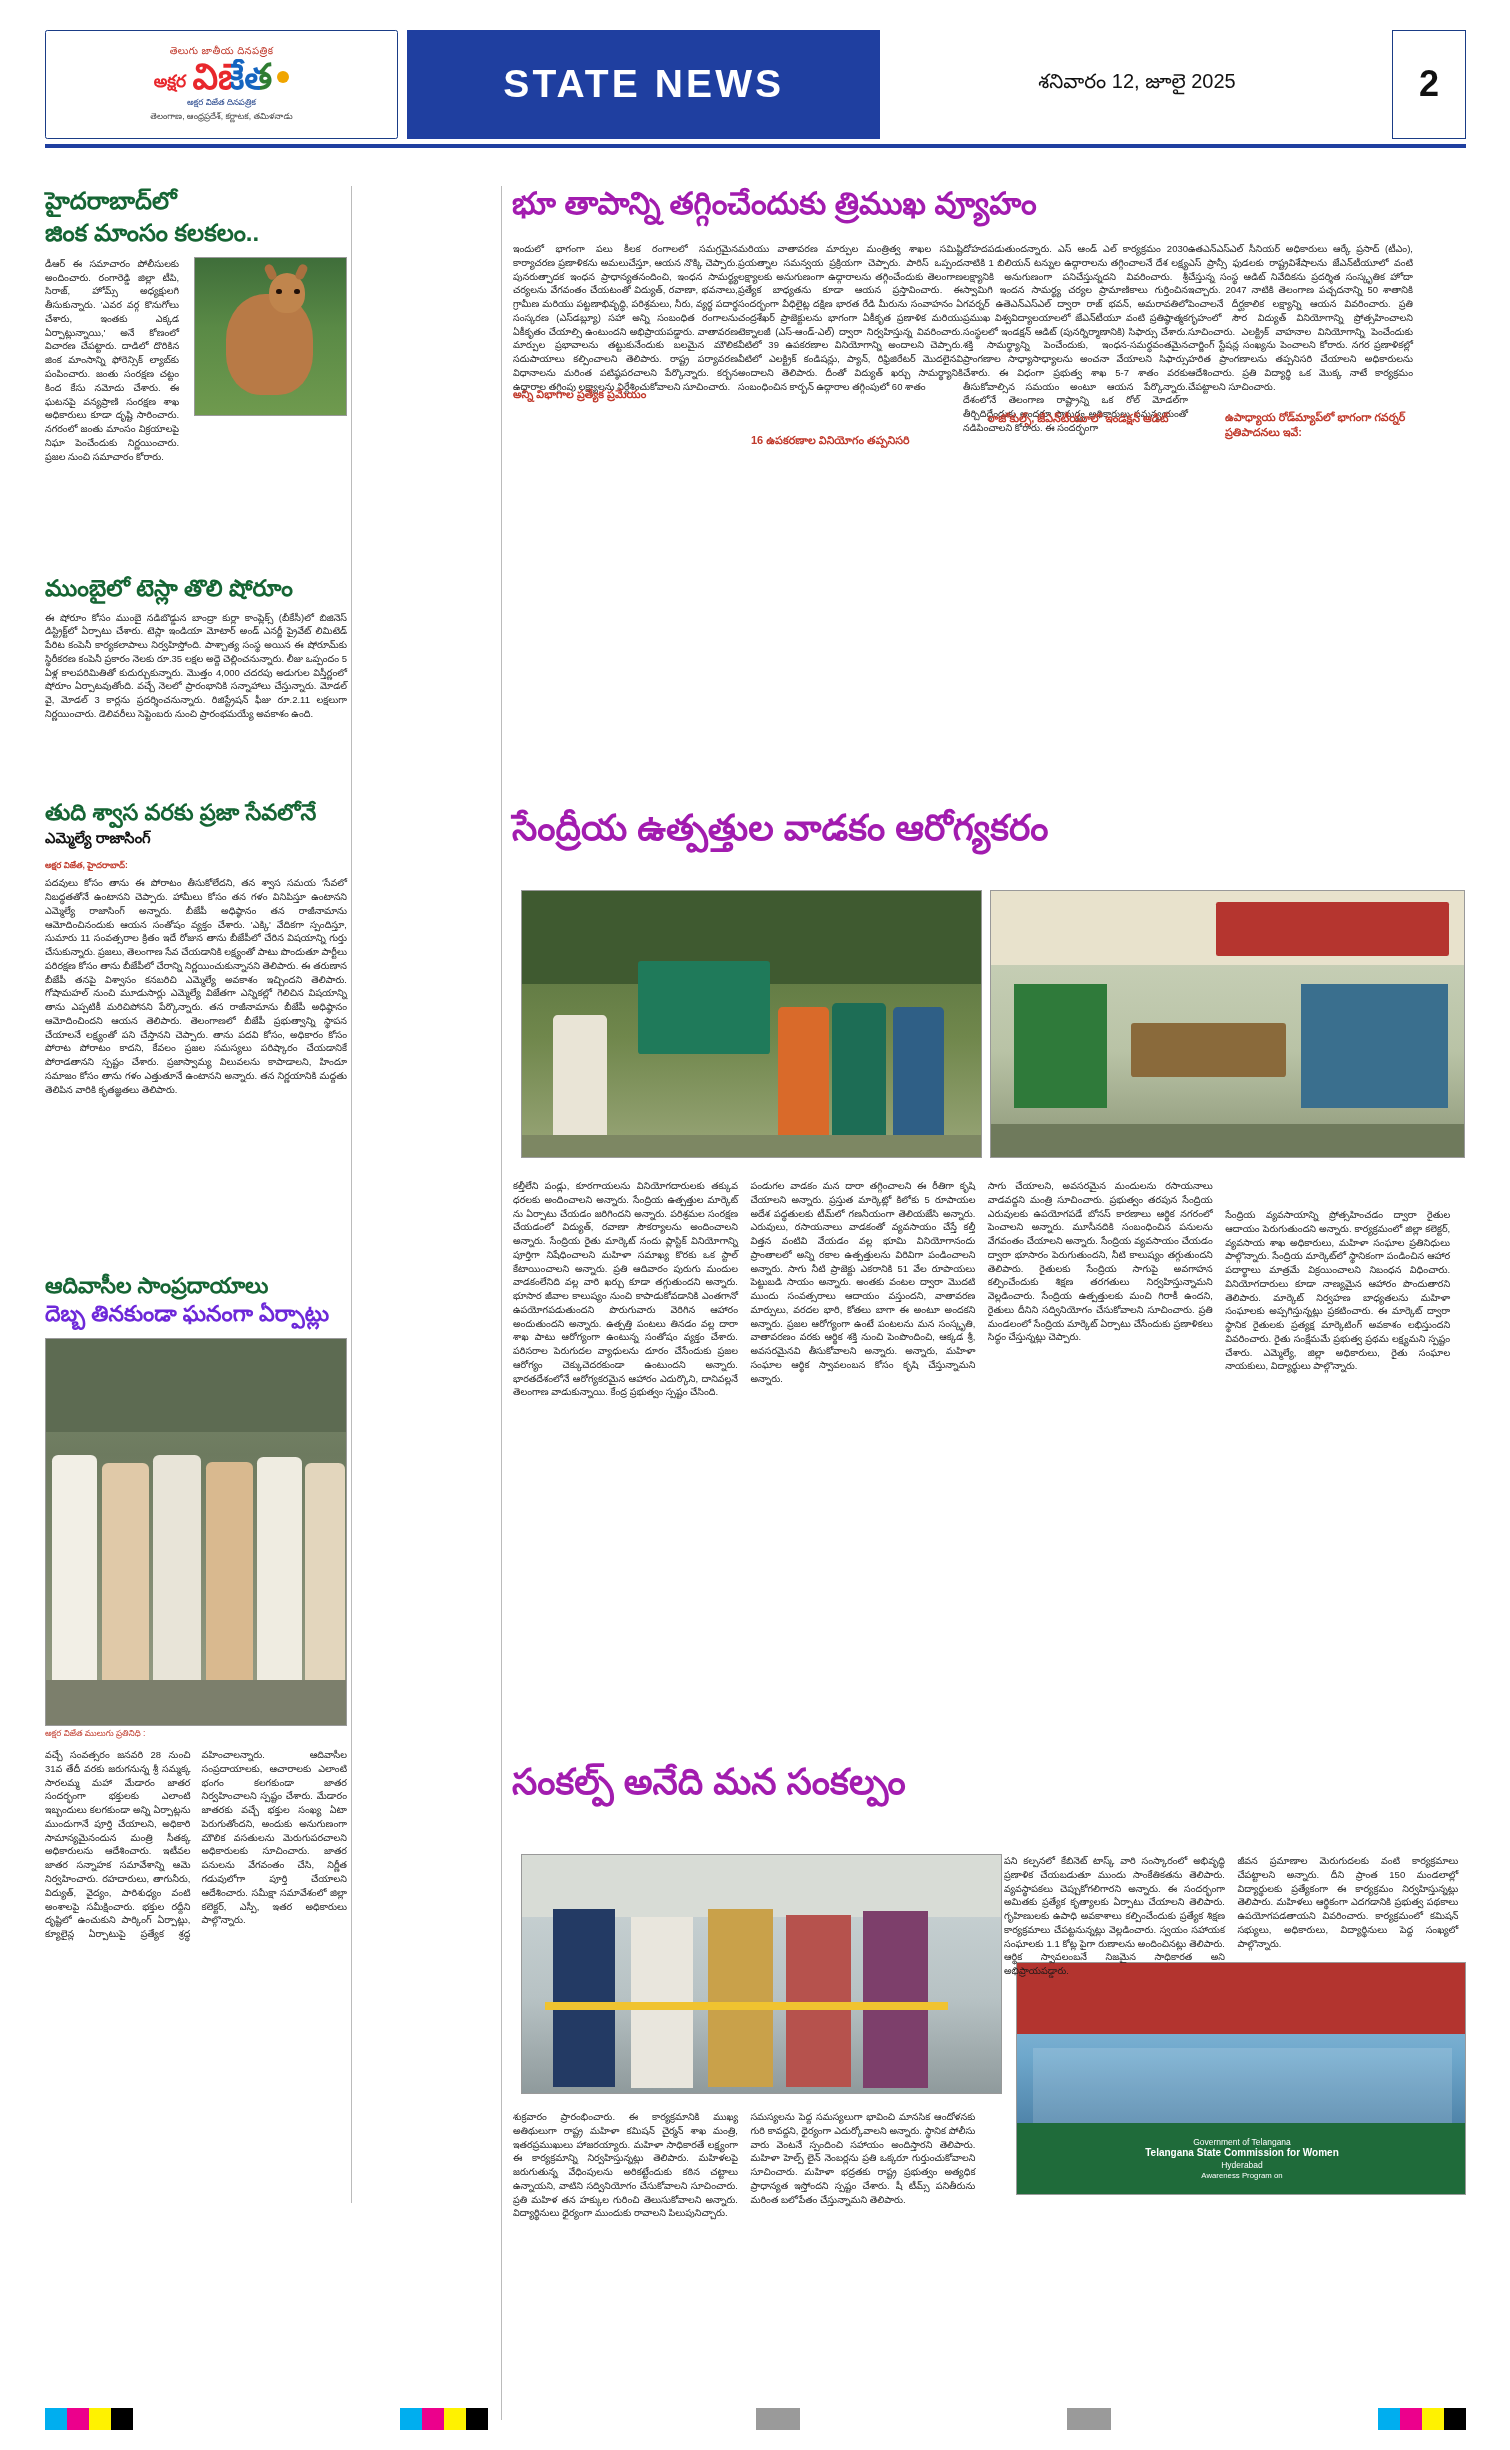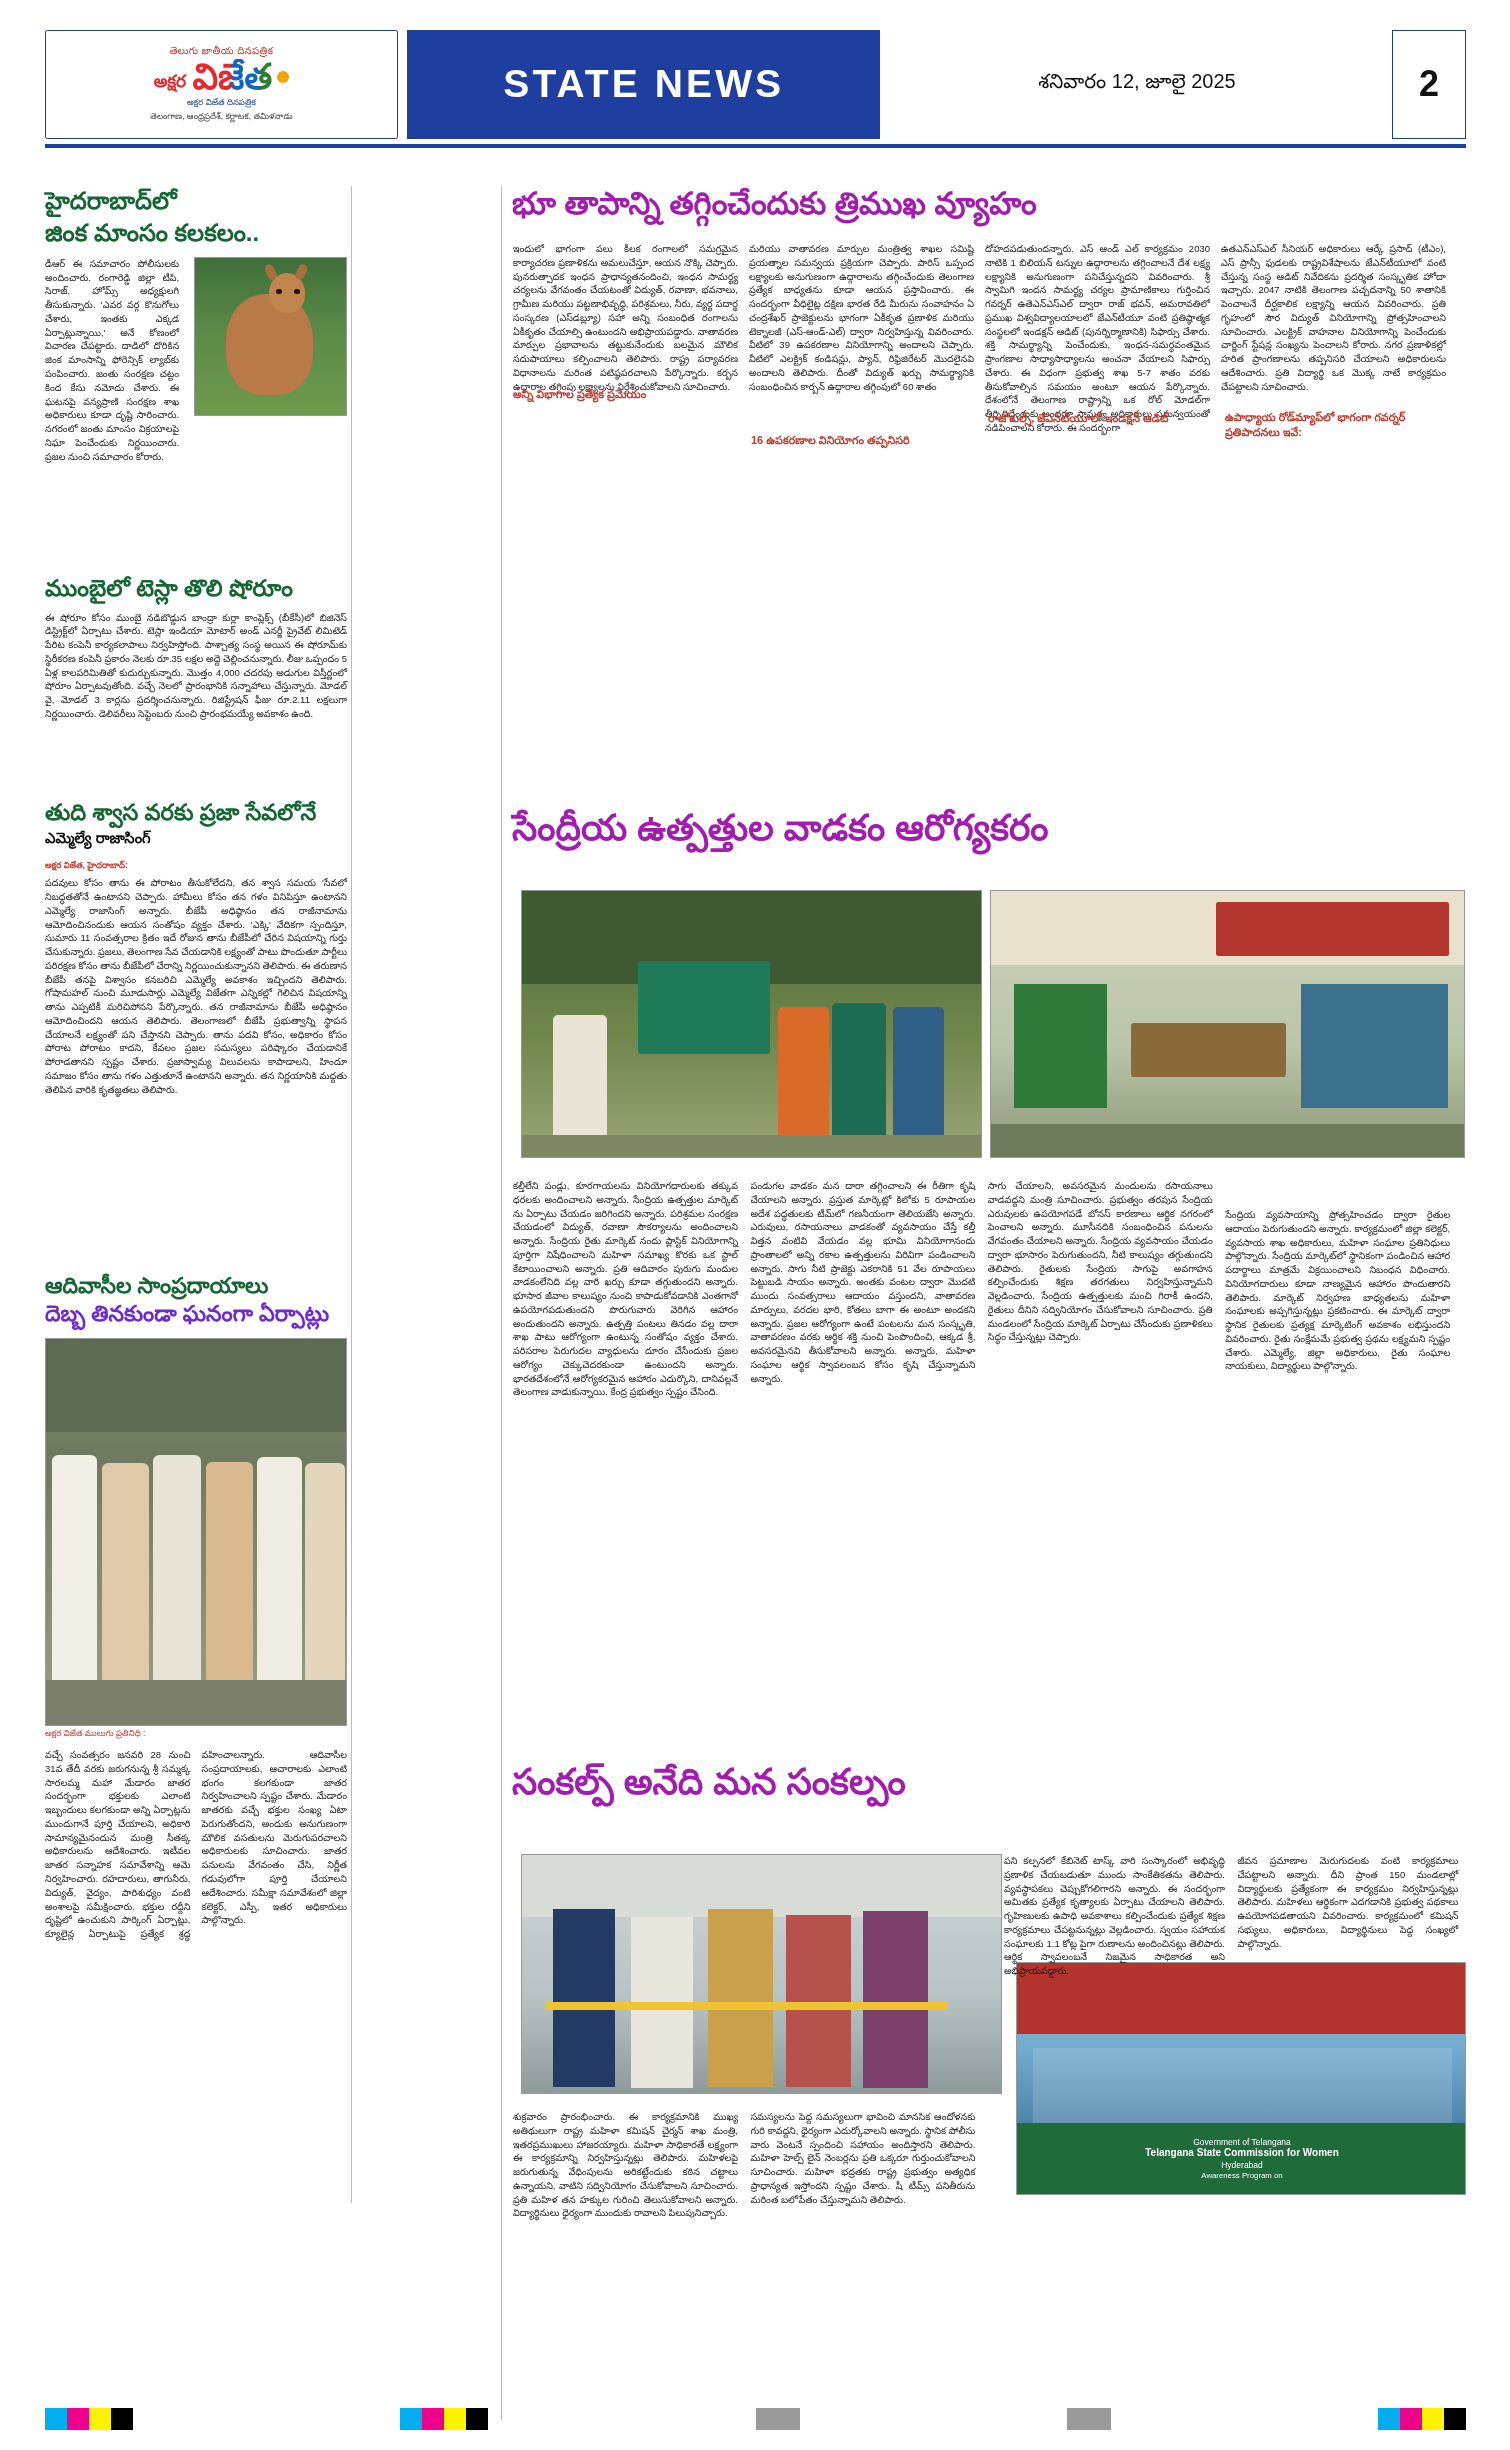--- a/index.html
+++ b/index.html
@@ -144,21 +144,21 @@
       <div style="position:absolute;left:259px;top:124px;width:40px;height:225px;background:#e3d6bd;border-radius:6.2px 6.2px 0 0;"></div>
       <div style="position:absolute;left:0;top:341px;width:302px;height:47px;background:#7c7f6c;"></div>
     </div>
     <div class="cap">అక్షర విజేత ములుగు ప్రతినిధి :</div>
     <div class="body-col" style="margin-top:7.8px;column-count:2;column-gap:11px;">వచ్చే సంవత్సరం జనవరి 28 నుంచి 31వ తేదీ వరకు జరుగనున్న శ్రీ సమ్మక్క సారలమ్మ మహా మేడారం జాతర సందర్భంగా భక్తులకు ఎలాంటి ఇబ్బందులు కలగకుండా అన్ని ఏర్పాట్లను ముందుగానే పూర్తి చేయాలని, అధికారి సామాన్యమైనందున మంత్రి సీతక్క అధికారులను ఆదేశించారు. ఇటీవల జాతర సన్నాహక సమావేశాన్ని ఆమె నిర్వహించారు. రహదారులు, తాగునీరు, విద్యుత్, వైద్యం, పారిశుధ్యం వంటి అంశాలపై సమీక్షించారు. భక్తుల రద్దీని దృష్టిలో ఉంచుకుని పార్కింగ్ ఏర్పాట్లు, క్యూలైన్ల ఏర్పాటుపై ప్రత్యేక శ్రద్ధ వహించాలన్నారు. ఆదివాసీల సంప్రదాయాలకు, ఆచారాలకు ఎలాంటి భంగం కలగకుండా జాతర నిర్వహించాలని స్పష్టం చేశారు. మేడారం జాతరకు వచ్చే భక్తుల సంఖ్య ఏటా పెరుగుతోందని, అందుకు అనుగుణంగా మౌలిక వసతులను మెరుగుపరచాలని అధికారులకు సూచించారు. జాతర పనులను వేగవంతం చేసి, నిర్ణీత గడువులోగా పూర్తి చేయాలని ఆదేశించారు. సమీక్షా సమావేశంలో జిల్లా కలెక్టర్, ఎస్పీ, ఇతర అధికారులు పాల్గొన్నారు.</div>
   </div>
 
   <div style="position:absolute;left:512px;top:186px;width:954px;">
     <div class="sec-title-green" style="font-size:31px;">భూ తాపాన్ని తగ్గించేందుకు త్రిముఖ వ్యూహం</div>
   </div>
-  <div style="position:absolute;left:513px;top:242px;width:952px;display:flex;gap:11px;">
+  <div style="position:absolute;left:513px;top:242px;width:952px;display:flex;gap:0;">
     <div style="width:225px;">
       <div class="body-col">ఇందులో భాగంగా పలు కీలక రంగాలలో సమగ్రమైన కార్యాచరణ ప్రణాళికను అమలుచేస్తూ, ఆయన నొక్కి చెప్పారు. పునరుత్పాదక ఇంధన ప్రాధాన్యతనందించి, ఇంధన సామర్థ్య చర్యలను వేగవంతం చేయటంతో విద్యుత్, రవాణా, భవనాలు, గ్రామీణ మరియు పట్టణాభివృద్ధి, పరిశ్రమలు, నీరు, వ్యర్థ పదార్థ సంస్కరణ (ఎస్‌డబ్ల్యూ) సహా అన్ని సంబంధిత రంగాలను ఏకీకృతం చేయాల్సి ఉంటుందని అభిప్రాయపడ్డారు. వాతావరణ మార్పుల ప్రభావాలను తట్టుకునేందుకు బలమైన మౌలిక సదుపాయాలు కల్పించాలని తెలిపారు. రాష్ట్ర పర్యావరణ విధానాలను మరింత పటిష్ఠపరచాలని పేర్కొన్నారు. కర్బన ఉద్గారాల తగ్గింపు లక్ష్యాలను నిర్దేశించుకోవాలని సూచించారు.</div>
     </div>
     <div style="width:225px;">
       <div class="body-col">మరియు వాతావరణ మార్పుల మంత్రిత్వ శాఖల సమిష్టి ప్రయత్నాల సమన్వయ ప్రక్రియగా చెప్పారు. పారిస్ ఒప్పంద లక్ష్యాలకు అనుగుణంగా ఉద్గారాలను తగ్గించేందుకు తెలంగాణ ప్రత్యేక బాధ్యతను కూడా ఆయన ప్రస్తావించారు. ఈ సందర్భంగా వీధిలైట్ల దక్షిణ భారత రేడి మీరును సంవాహనం ఏ చంద్రశేఖర్ ప్రాజెక్టులను భాగంగా ఏకీకృత ప్రణాళిక మరియు టెక్నాలజీ (ఎస్-ఆండ్-ఎల్) ద్వారా నిర్వహిస్తున్న వివరించారు. వీటిలో 39 ఉపకరణాల వినియోగాన్ని అందాలని చెప్పారు. వీటిలో ఎలక్ట్రిక్ కండిషన్లు, ప్యాన్, రిఫ్రిజిరేటర్ మొదలైనవి అందాలని తెలిపారు. దీంతో విద్యుత్ ఖర్చు సామర్థ్యానికి సంబంధించిన కార్బన్ ఉద్గారాల తగ్గింపులో 60 శాతం</div>
     </div>
     <div style="width:225px;">
       <div class="body-col">దోహదపడుతుందన్నారు. ఎస్ ఆండ్ ఎల్ కార్యక్రమం 2030 నాటికి 1 బిలియన్ టన్నుల ఉద్గారాలను తగ్గించాలనే దేశ లక్ష్య లక్ష్యానికి అనుగుణంగా పనిచేస్తున్నదని వివరించారు. శ్రీ స్వామిగి ఇందన సామర్థ్య చర్యల ప్రామాణికాలు గుర్తించిన గవర్నర్ ఉతెఎన్‌ఎస్‌ఎల్ ద్వారా రాజ్ భవన్, అమరావతిలో ప్రముఖ విశ్వవిద్యాలయాలలో జేఎన్‌టీయూ వంటి ప్రతిష్ఠాత్మక సంస్థలలో ఇండక్షన్ ఆడిట్ (పునర్నిర్మాణానికి) సిఫార్సు చేశారు. శక్తి సామర్థ్యాన్ని పెంచేందుకు, ఇంధన-సమర్ధవంతమైన ప్రాంగణాల సాధ్యాసాధ్యాలను అంచనా వేయాలని సిఫార్సు చేశారు. ఈ విధంగా ప్రభుత్వ శాఖ 5-7 శాతం వరకు తీసుకోవాల్సిన సమయం అంటూ ఆయన పేర్కొన్నారు. దేశంలోనే తెలంగాణ రాష్ట్రాన్ని ఒక రోల్ మోడల్‌గా తీర్చిదిద్దేందుకు అందరూ సామర్థ్య అధికారులు సమన్వయంతో నడిపించాలని కోరారు. ఈ సందర్భంగా</div>
     </div>
     <div style="width:225px;">

